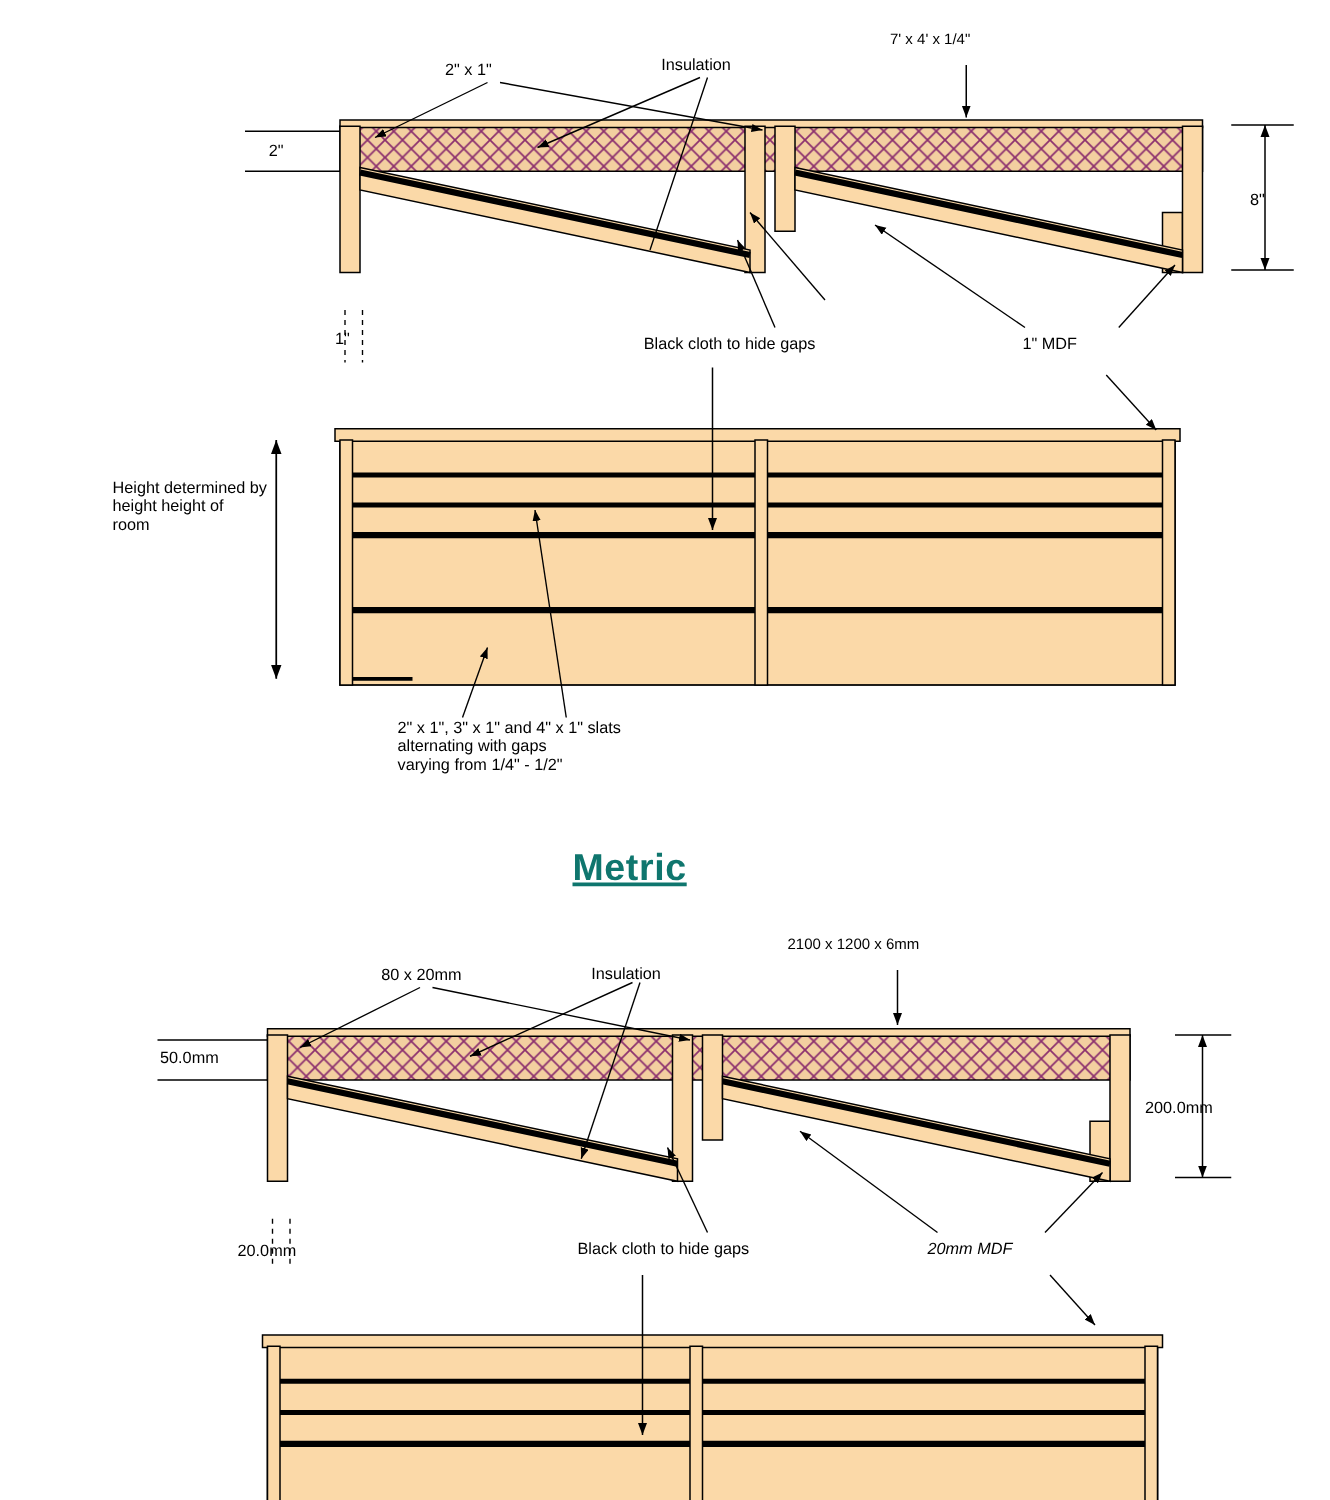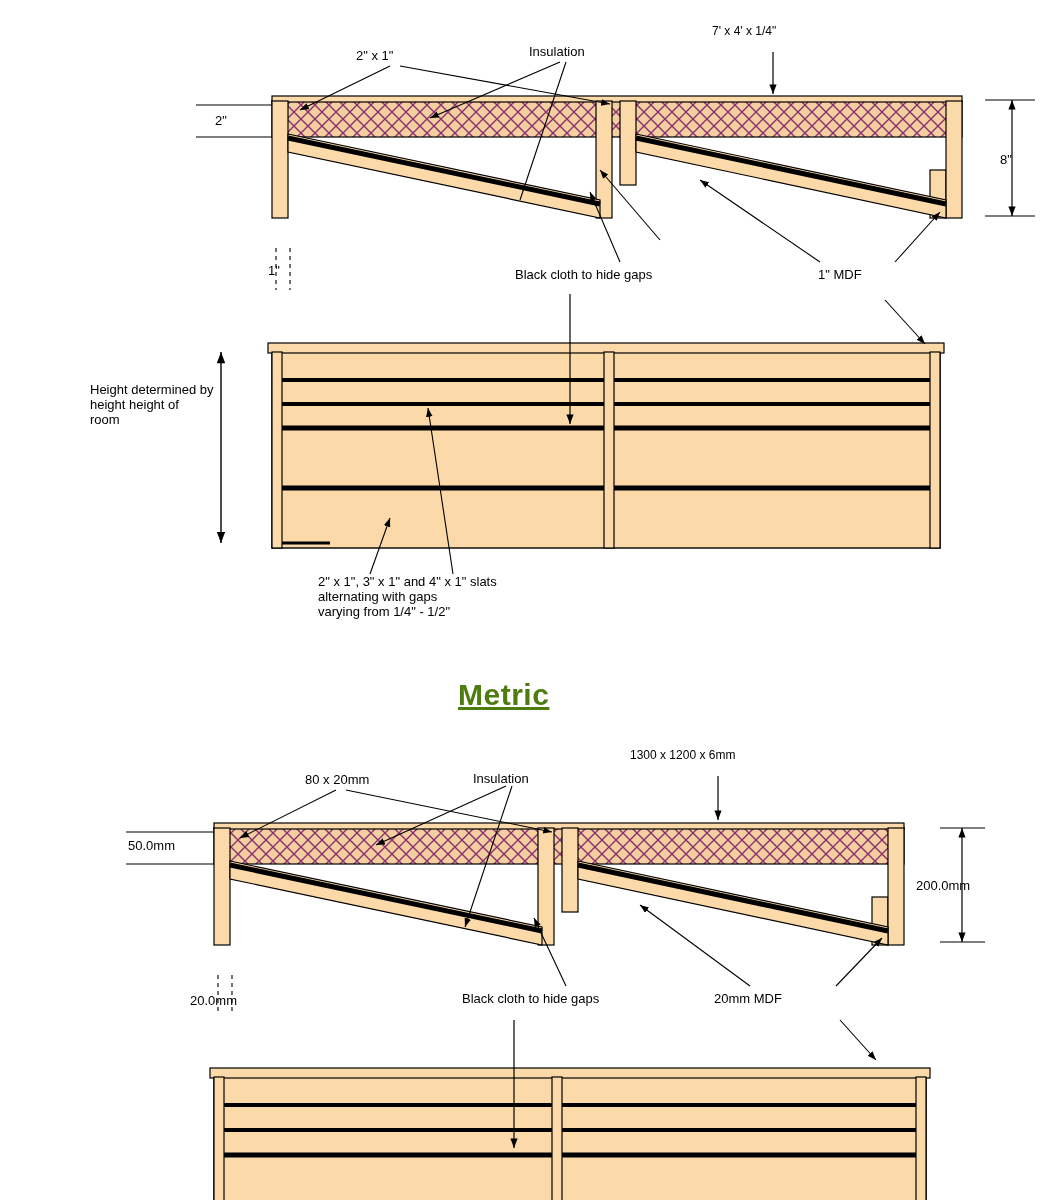--- a/index.html
+++ b/index.html
@@ -27,21 +27,21 @@
   }
   .lbl.small {
     font-size: 12px;
     line-height: 14px;
   }
   .metric-title {
     position: absolute;
     font-size: 30px;
     font-weight: bold;
     text-decoration: underline;
-    color: #4d7c0f;
+    color: #0f766e;
     letter-spacing: 0.5px;
   }
   svg.draw {
     position: absolute;
     left: 0;
     top: 0;
     width: 1064px;
     height: 1200px;
     pointer-events: none;
   }
@@ -224,25 +224,25 @@
   <div class="lbl" style="left:318px; top:574px; width:330px;">2" x 1", 3" x 1" and 4" x 1" slats
 alternating with gaps
 varying from 1/4" - 1/2"</div>
 
   <div class="metric-title" style="left:458px; top:678px;">Metric</div>
 
   <div class="lbl" style="left:305px; top:772px;">80 x 20mm</div>
 
   <div class="lbl" style="left:473px; top:771px;">Insulation</div>
 
-  <div class="lbl small" style="left:630px; top:748px;">1300 x 1200 x 6mm</div>
+  <div class="lbl small" style="left:630px; top:748px;">2100 x 1200 x 6mm</div>
 
   <div class="lbl" style="left:128px; top:838px;text-align:center;">50.0mm</div>
 
   <div class="lbl" style="left:916px; top:878px;">200.0mm</div>
 
   <div class="lbl" style="left:190px; top:993px;">20.0mm</div>
 
   <div class="lbl" style="left:462px; top:991px;">Black cloth to hide gaps</div>
 
-  <div class="lbl" style="left:714px; top:991px;">20mm MDF</div>
+  <div class="lbl" style="left:742px; top:991px;font-style:italic;">20mm MDF</div>
 
 </div>
 
 </body></html>

